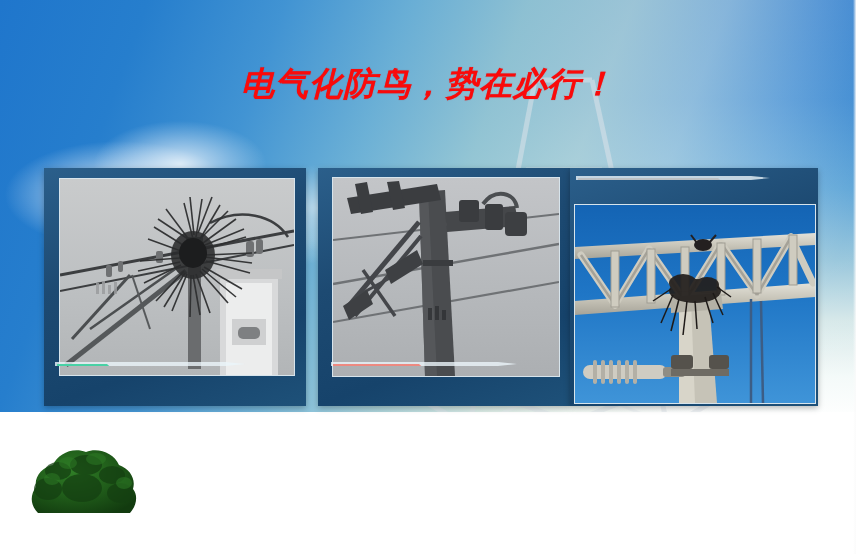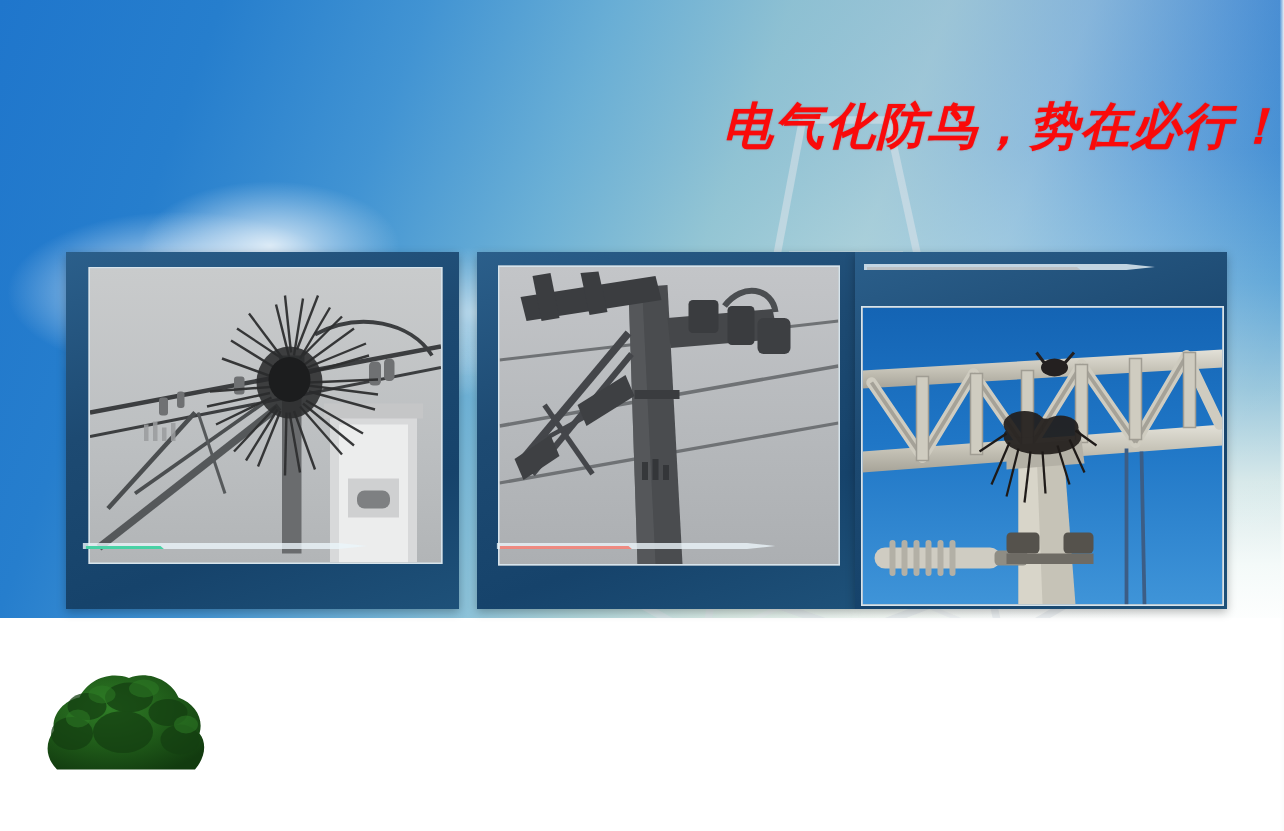--- a/index.html
+++ b/index.html
@@ -101,21 +101,21 @@
     height: 72px;
   }
   .tree svg { display: block; width: 100%; height: 100%; }
 
   
   .title {
     position: absolute;
     left: 0;
     top: 62px;
     width: 856px;
-    text-align: right;
+    text-align: center;
     color: #fa0a0a;
     font-family: "Liberation Serif", "DejaVu Serif", serif;
     font-size: 33px;
     font-weight: bold;
     font-style: italic;
     letter-spacing: 1px;
     text-shadow: 0 0 1px rgba(200,0,0,0.5);
     white-space: nowrap;
   }
 

